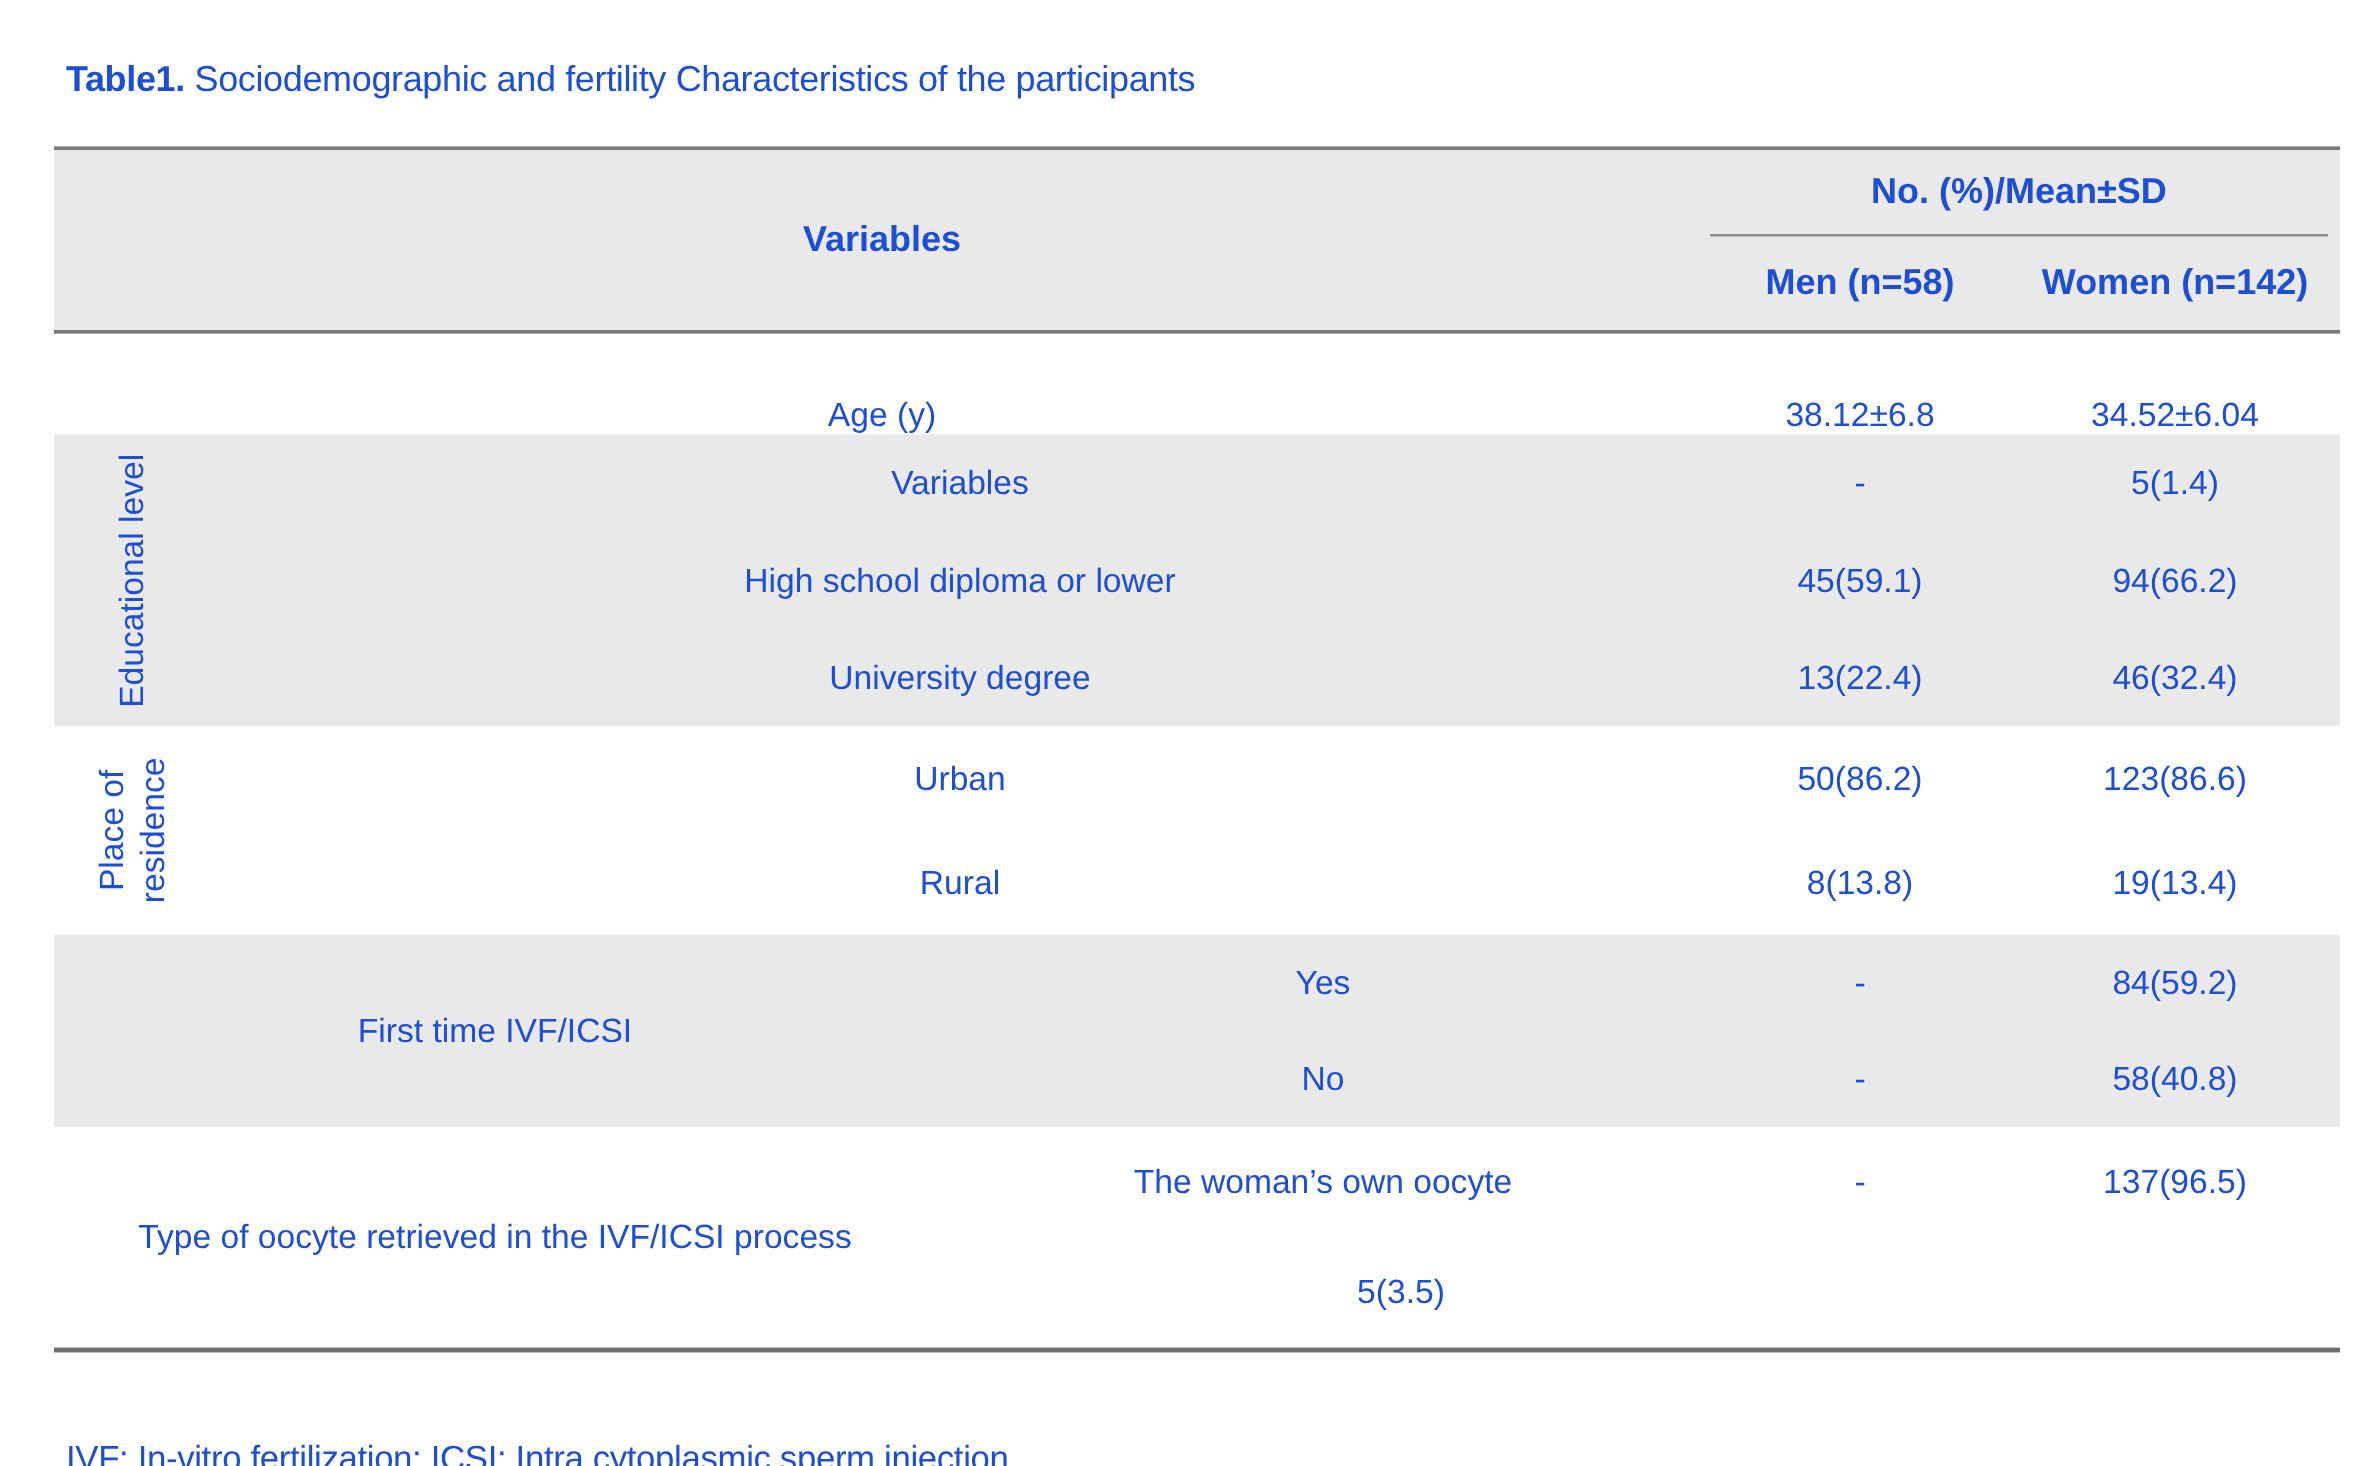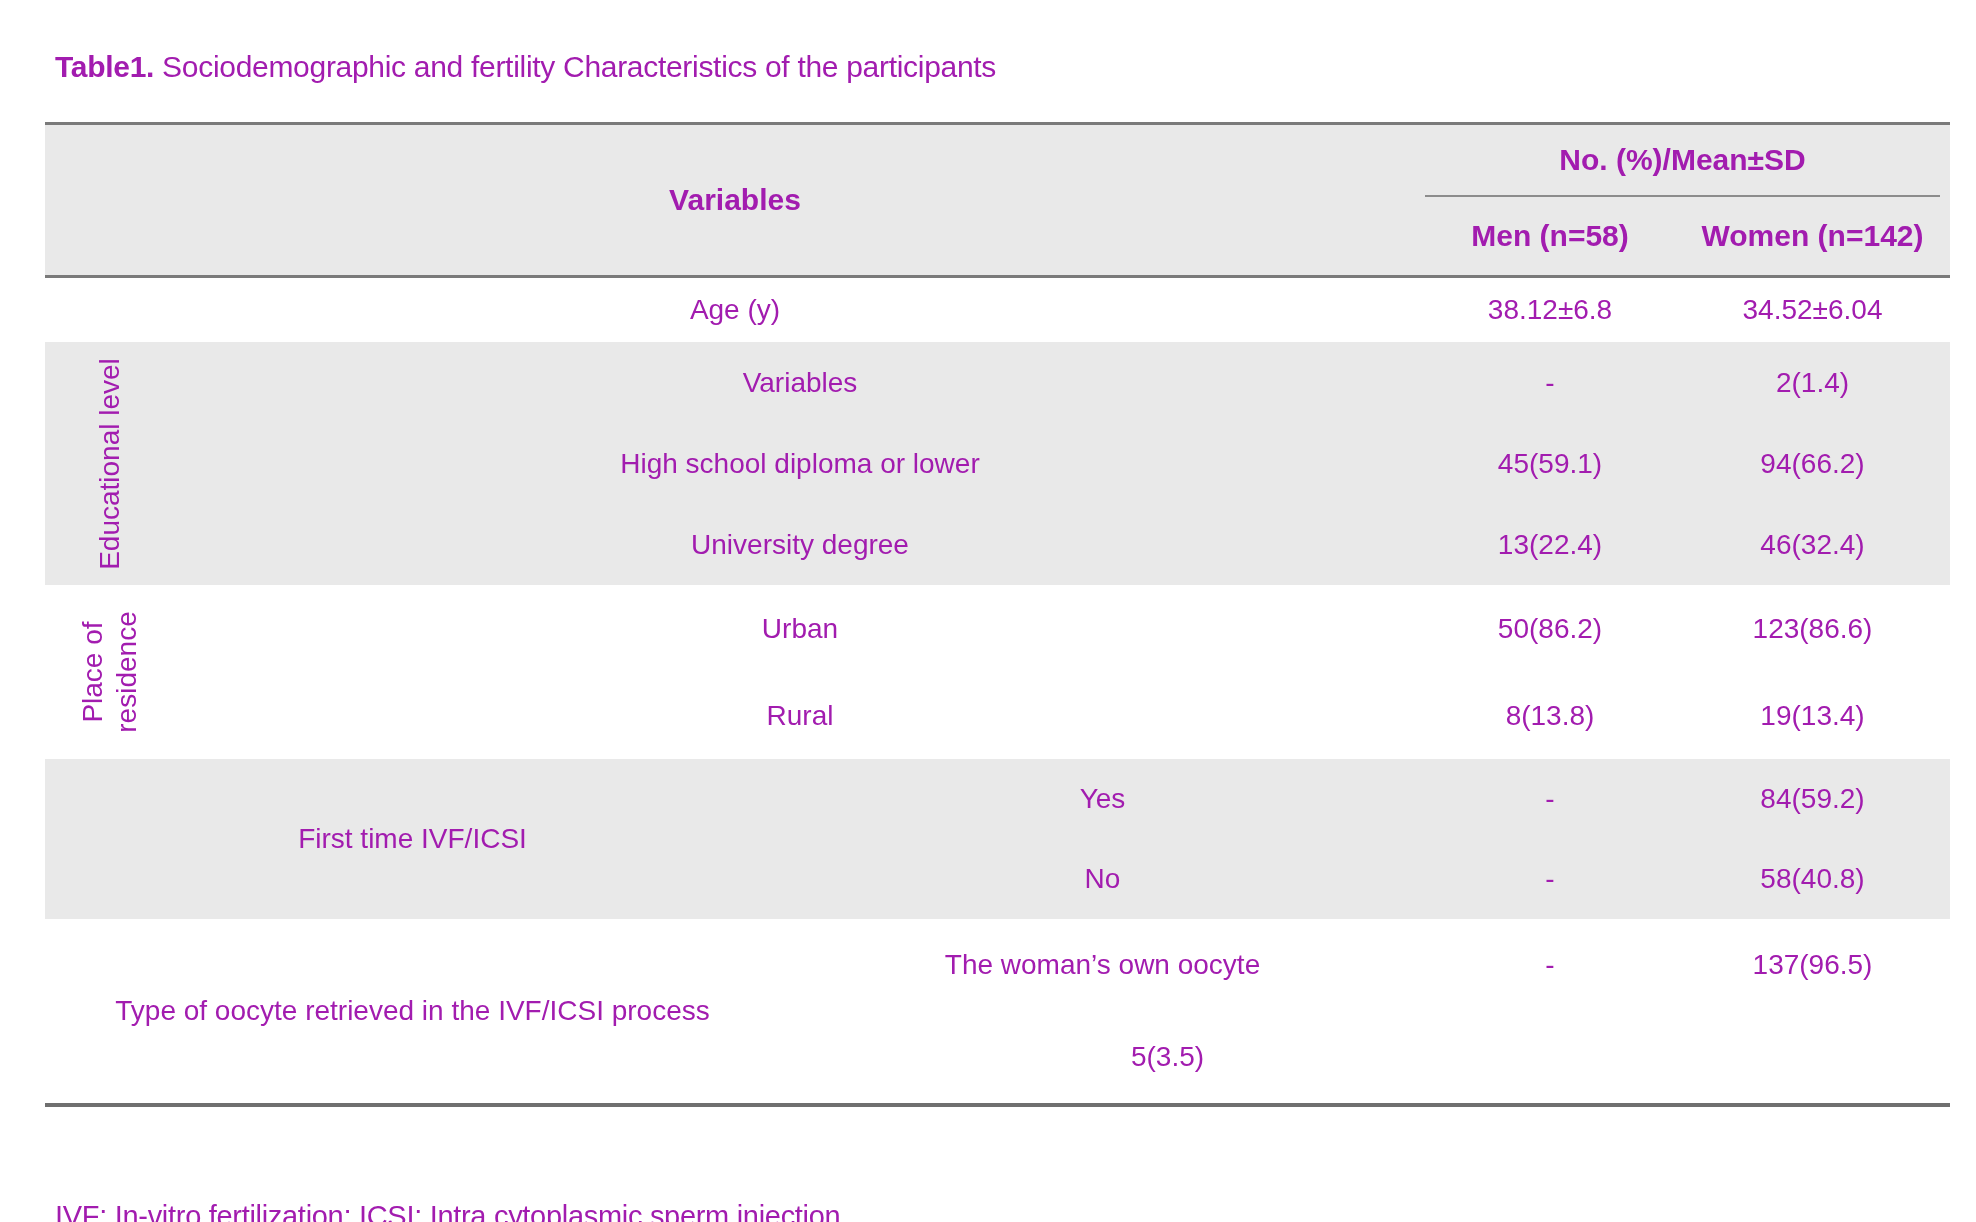--- a/index.html
+++ b/index.html
@@ -2,21 +2,21 @@
 <html><head>
 <meta charset="utf-8">
 <style>
   html, body { margin: 0; padding: 0; background: #ffffff; }
   .page {
     position: relative;
     width: 1976px;
     height: 1222px;
     background: #ffffff;
     font-family: "Liberation Sans", sans-serif;
-    color: #a21caf;
+    color: #1d4ed8;
   }
   .title {
     position: absolute;
     left: 55px;
     top: 50px;
     font-size: 30px;
     letter-spacing: -0.3px;
     white-space: nowrap;
   }
   .title .bold { font-weight: 700; }
@@ -78,21 +78,21 @@
     width: 735px; flex: none;
     display: flex; align-items: center; justify-content: center;
     font-size: 28px;
   }
   .rows { flex: 1; display: flex; flex-direction: column; }
   .row { display: flex; align-items: center; }
   .cell-label { flex: 1; text-align: center; font-size: 28px; }
   .cell-men   { width: 250px; flex: none; text-align: center; font-size: 28px; }
   .cell-women { width: 275px; flex: none; text-align: center; font-size: 28px; }
 
-  .g-age .row { height: 64px; }
+  .g-age .row { height: 84px; align-items: flex-end; }
   .g-edu .row { height: 81px; }
   .g-place .row { height: 87px; }
   .g-ivf .row { height: 80px; }
   .g-ooc .row { height: 92px; }
 
   .footnote {
     position: absolute;
     left: 55px;
     top: 1200px;
     font-size: 29px;
@@ -134,21 +134,21 @@
     </div>
 
     <div class="group g-edu shaded">
       <div class="side-v">
         <div class="vlabel">Educational level</div>
       </div>
       <div class="rows">
         <div class="row">
           <div class="cell-label">Variables</div>
           <div class="cell-men">-</div>
-          <div class="cell-women">2(1.4)</div>
+          <div class="cell-women">5(1.4)</div>
         </div>
         <div class="row">
           <div class="cell-label">High school diploma or lower</div>
           <div class="cell-men">45(59.1)</div>
           <div class="cell-women">94(66.2)</div>
         </div>
         <div class="row">
           <div class="cell-label">University degree</div>
           <div class="cell-men">13(22.4)</div>
           <div class="cell-women">46(32.4)</div>

